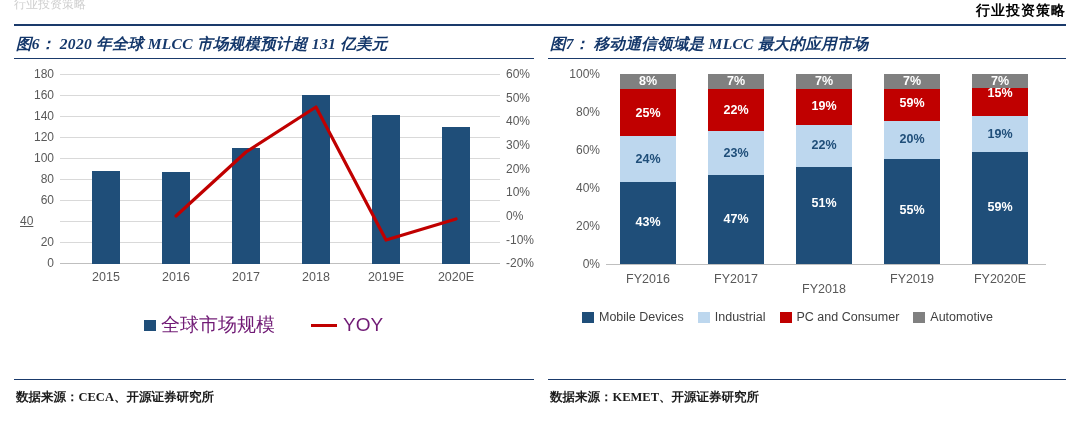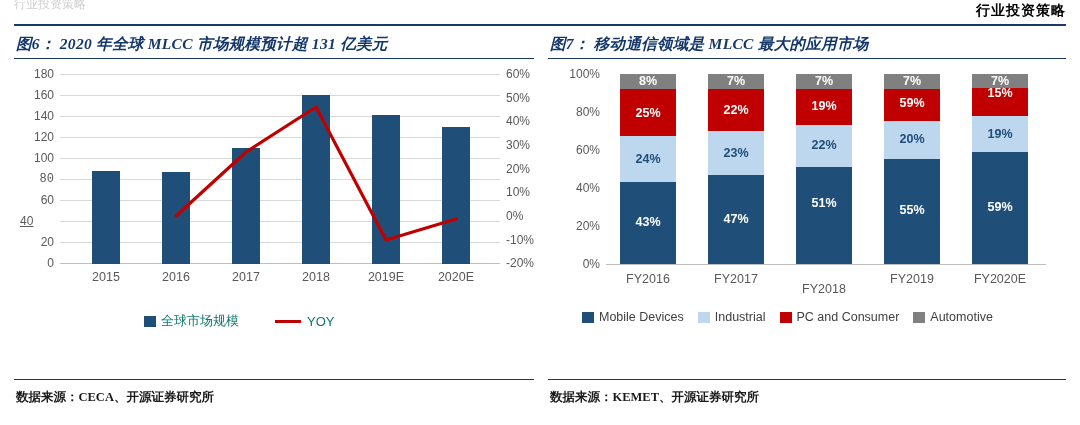--- a/index.html
+++ b/index.html
@@ -78,21 +78,21 @@
     position: absolute; font-size: 12.5px; font-weight: bold;
     text-align: center; white-space: nowrap;
   }
 
   
   .legend { position: absolute; display: flex; align-items: center; }
   .legend-item { display: flex; align-items: center; margin-right: 14px; }
   .legend-swatch { width: 12px; height: 11px; margin-right: 5px; }
   .legend-line { width: 26px; height: 3px; margin-right: 6px; }
   .legend-text { font-size: 12.5px; color: #404040; white-space: nowrap; }
-  .legend-text-cn { font-size: 13px; color: #0f766e; white-space: nowrap; text-align: right; }
+  .legend-text-cn { font-size: 19px; color: #701a75; white-space: nowrap; text-align: right; }
 </style>
 </head>
 <body>
 
 <div class="page">
 
   <div class="top-bar">
     <div class="top-faded">行业投资策略</div>
     <div class="top-right-label">行业投资策略</div>
     <div class="top-rule"></div>
@@ -113,21 +113,21 @@
       <div class="gridline" style="left:46px; top:136px; width:440px;"></div>
       <div class="gridline" style="left:46px; top:157px; width:440px;"></div>
       <div class="gridline" style="left:46px; top:178px; width:440px;"></div>
       <div class="gridline" style="left:46px; top:199px; width:440px; background:#bfbfbf;"></div>
 
       <div class="axis-label" style="left:6px;  top:3px;  width:34px; text-align:right;">180</div>
       <div class="axis-label" style="left:6px;  top:24px; width:34px; text-align:right;">160</div>
       <div class="axis-label" style="left:6px;  top:45px; width:34px; text-align:right;">140</div>
       <div class="axis-label" style="left:6px;  top:66px; width:34px; text-align:right;">120</div>
       <div class="axis-label" style="left:6px;  top:87px; width:34px; text-align:right;">100</div>
-      <div class="axis-label" style="left:6px;  top:108px;width:34px; text-align:right;font-family:Liberation Mono, monospace;">80</div>
+      <div class="axis-label" style="left:6px;  top:108px;width:34px; text-align:right;">80</div>
       <div class="axis-label" style="left:6px;  top:129px;width:34px; text-align:right;">60</div>
       <div class="axis-label" style="left:6px;  top:150px;width:34px; text-align:left;text-decoration:underline;">40</div>
       <div class="axis-label" style="left:6px;  top:171px;width:34px; text-align:right;">20</div>
       <div class="axis-label" style="left:6px;  top:192px;width:34px; text-align:right;">0</div>
 
       <div class="axis-label" style="left:492px; top:3px;">60%</div>
       <div class="axis-label" style="left:492px; top:27px;">50%</div>
       <div class="axis-label" style="left:492px; top:50px;">40%</div>
       <div class="axis-label" style="left:492px; top:74px;">30%</div>
       <div class="axis-label" style="left:492px; top:98px;">20%</div>

